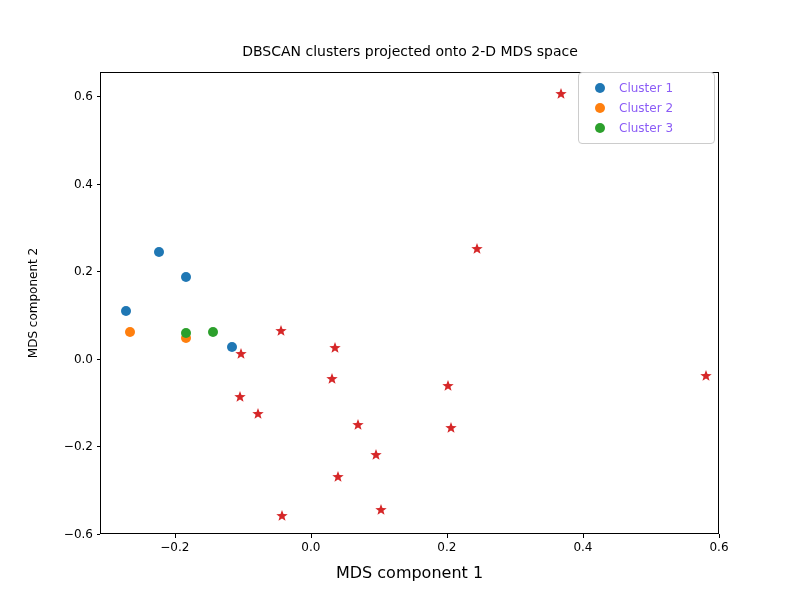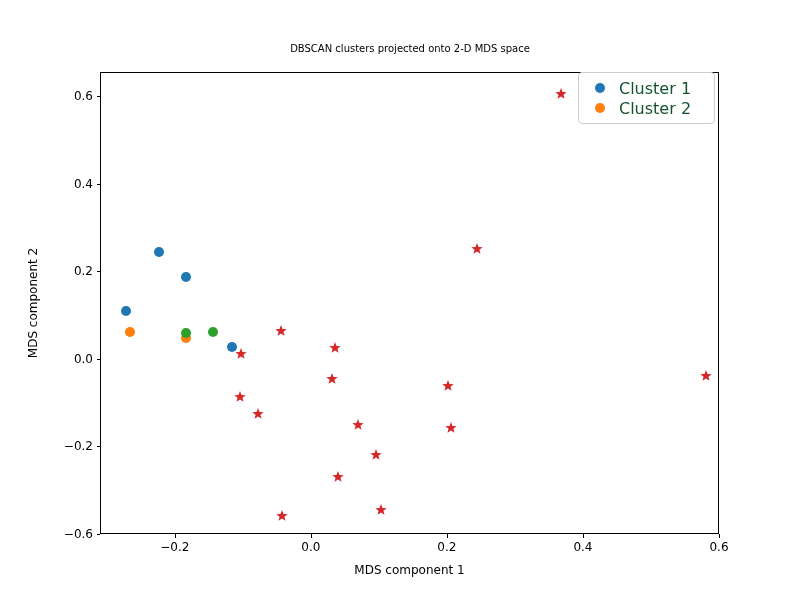--- a/index.html
+++ b/index.html
@@ -20,21 +20,21 @@
     width: 800px;
     height: 600px;
     background: #ffffff;
   }
   #chart-title {
     position: absolute;
     left: 100px;
     top: 43px;
     width: 620px;
     text-align: center;
-    font-size: 10px;
+    font-size: 14px;
     color: #000000;
     line-height: 1.2;
     white-space: nowrap;
   }
   #plot-frame {
     position: absolute;
     left: 100px;
     top: 72px;
     width: 619px;
     height: 462px;
@@ -82,21 +82,21 @@
     font-size: 12px;
     color: #000000;
     white-space: nowrap;
   }
   #xlabel {
     position: absolute;
     left: 100px;
     top: 563px;
     width: 619px;
     text-align: center;
-    font-size: 12px;
+    font-size: 16px;
     color: #000000;
     white-space: nowrap;
   }
   #ylabel {
     position: absolute;
     left: 0px;
     top: 0px;
     width: 462px;
     text-align: center;
     font-size: 12px;
@@ -123,22 +123,22 @@
     height: 20px;
   }
   .legend-handle {
     width: 30px;
     display: flex;
     justify-content: center;
     align-items: center;
     line-height: 0;
   }
   .legend-label {
-    font-size: 16px;
-    color: #14532d;
+    font-size: 12px;
+    color: #8b5cf6;
     white-space: nowrap;
     padding-left: 4px;
   }
 </style>
 </head>
 <body>
 
 <div id="figure">
 
   <div id="chart-title">DBSCAN clusters projected onto 2-D MDS space</div>
@@ -306,15 +306,23 @@
         <span class="legend-label">Cluster 1</span>
       </div>
       <div class="legend-row">
         <span class="legend-handle">
           <svg width="12" height="12" viewBox="0 0 12 12">
             <circle cx="6" cy="6" r="5" fill="#ff7f0e"></circle>
           </svg>
         </span>
         <span class="legend-label">Cluster 2</span>
       </div>
+      <div class="legend-row">
+        <span class="legend-handle">
+          <svg width="12" height="12" viewBox="0 0 12 12">
+            <circle cx="6" cy="6" r="5" fill="#2ca02c"></circle>
+          </svg>
+        </span>
+        <span class="legend-label">Cluster 3</span>
+      </div>
     </div>
 
 </div>
 
 </body></html>

